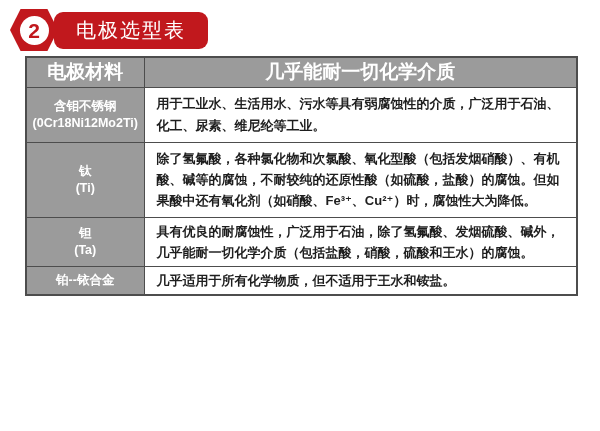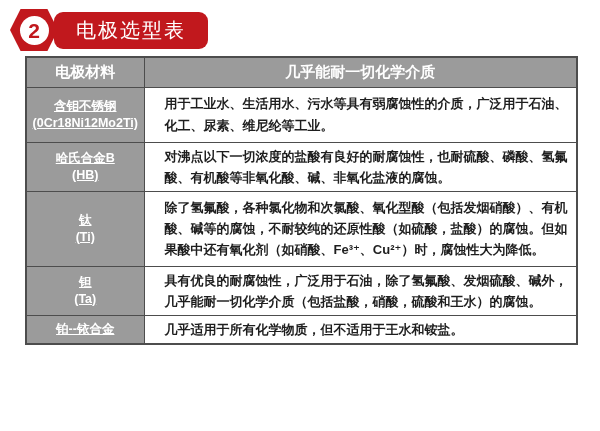--- a/index.html
+++ b/index.html
@@ -48,35 +48,34 @@
     margin-top: 3px;
     border: 2px solid #4d4d4d;
   }
   table.sel th, table.sel td {
     border: 1px solid #4d4d4d;
     vertical-align: middle;
   }
   col.c-mat { width: 118px; }
   th.col-hd {
     background: #9b9b9b; color: #ffffff;
-    font-size: 15px; font-weight: bold;
+    font-size: 19px; font-weight: bold;
     height: 30px; text-align: center;
   }
   td.mat {
     background: #9b9b9b; color: #ffffff;
     font-size: 12.5px; font-weight: bold;
     text-align: center; line-height: 1.35;
     padding: 2px 2px;
-    text-decoration: underline;
   }
   td.desc {
     color: #1e1e1e;
     font-size: 13px; font-weight: bold;
     line-height: 1.62;
-    padding: 3px 8px 3px 20px;
+    padding: 3px 8px 3px 12px;
     text-align: left;
   }
   .mat-sub:empty { display: none; }
 </style>
 </head>
 <body>
 
 <div class="hdr">
   <div class="hex">
     <div class="hex-circle">2</div>
@@ -96,27 +95,20 @@
     </tr>
   </thead>
   <tbody>
     <tr style="height:55px">
       <td class="mat">
         <div class="mat-name">含钼不锈钢</div>
         <div class="mat-sub">(0Cr18Ni12Mo2Ti)</div>
       </td>
       <td class="desc">用于工业水、生活用水、污水等具有弱腐蚀性的介质，广泛用于石油、化工、尿素、维尼纶等工业。</td>
     </tr>
-    <tr style="height:44px">
-      <td class="mat">
-        <div class="mat-name">哈氏合金B</div>
-        <div class="mat-sub">(HB)</div>
-      </td>
-      <td class="desc">对沸点以下一切浓度的盐酸有良好的耐腐蚀性，也耐硫酸、磷酸、氢氟酸、有机酸等非氧化酸、碱、非氧化盐液的腐蚀。</td>
-    </tr>
     <tr style="height:75px">
       <td class="mat">
         <div class="mat-name">钛</div>
         <div class="mat-sub">(Ti)</div>
       </td>
       <td class="desc">除了氢氟酸，各种氯化物和次氯酸、氧化型酸（包括发烟硝酸）、有机酸、碱等的腐蚀，不耐较纯的还原性酸（如硫酸，盐酸）的腐蚀。但如果酸中还有氧化剂（如硝酸、Fe³⁺、Cu²⁺）时，腐蚀性大为降低。</td>
     </tr>
     <tr style="height:46px">
       <td class="mat">
         <div class="mat-name">钽</div>

